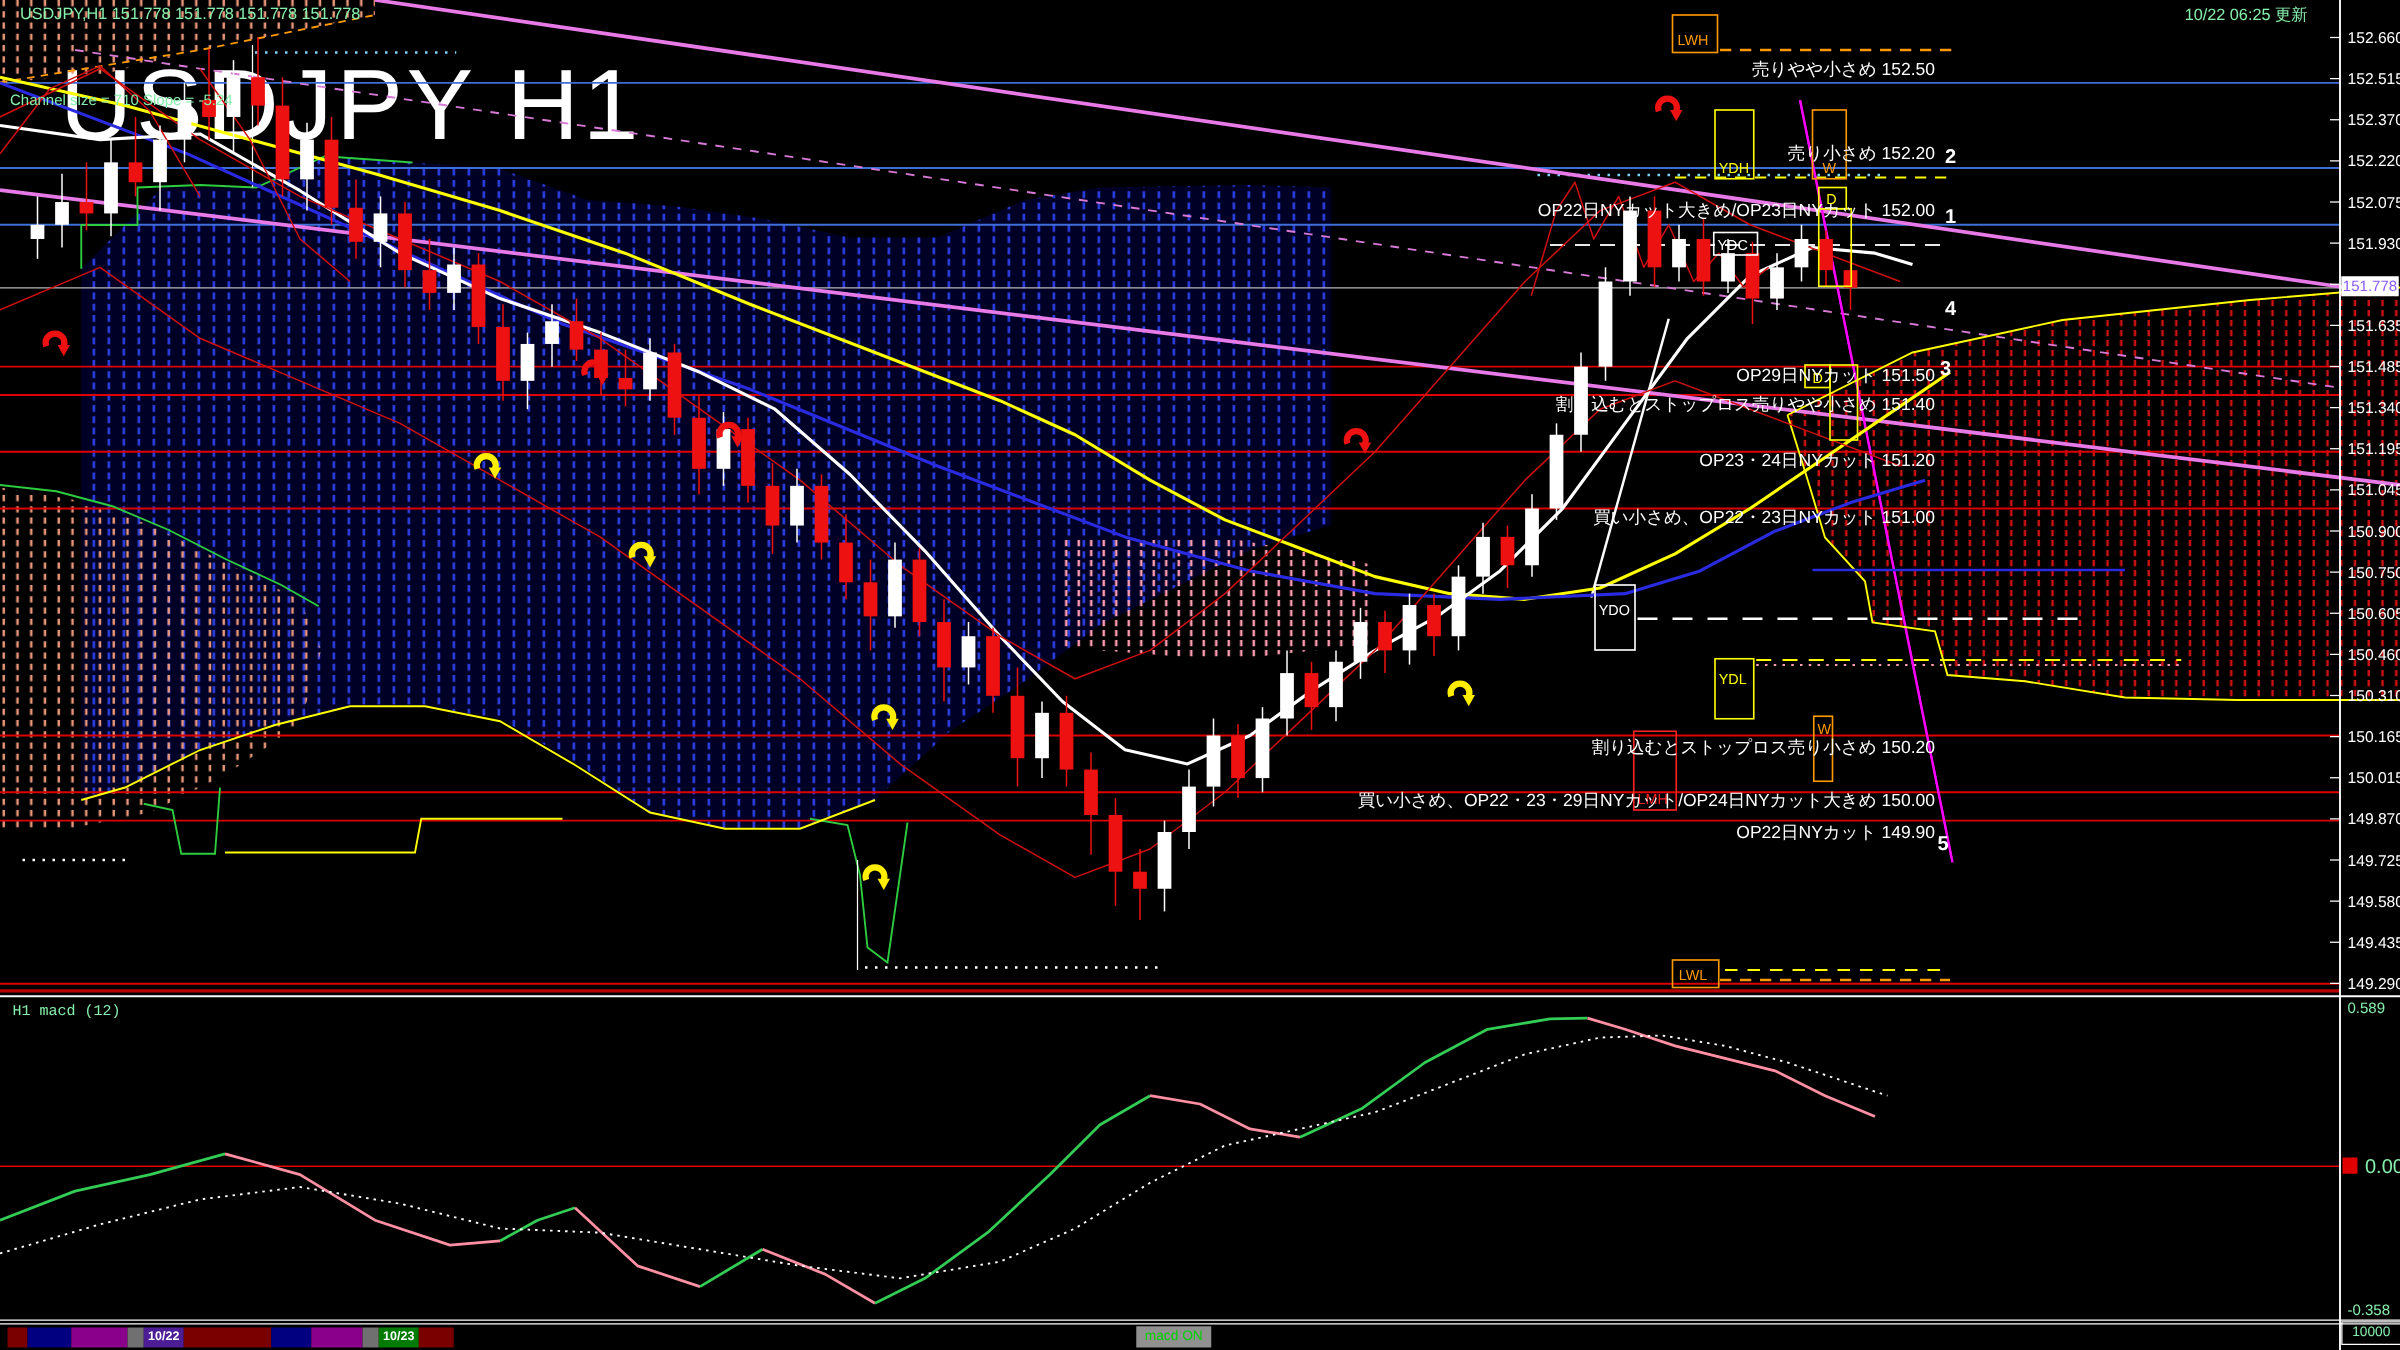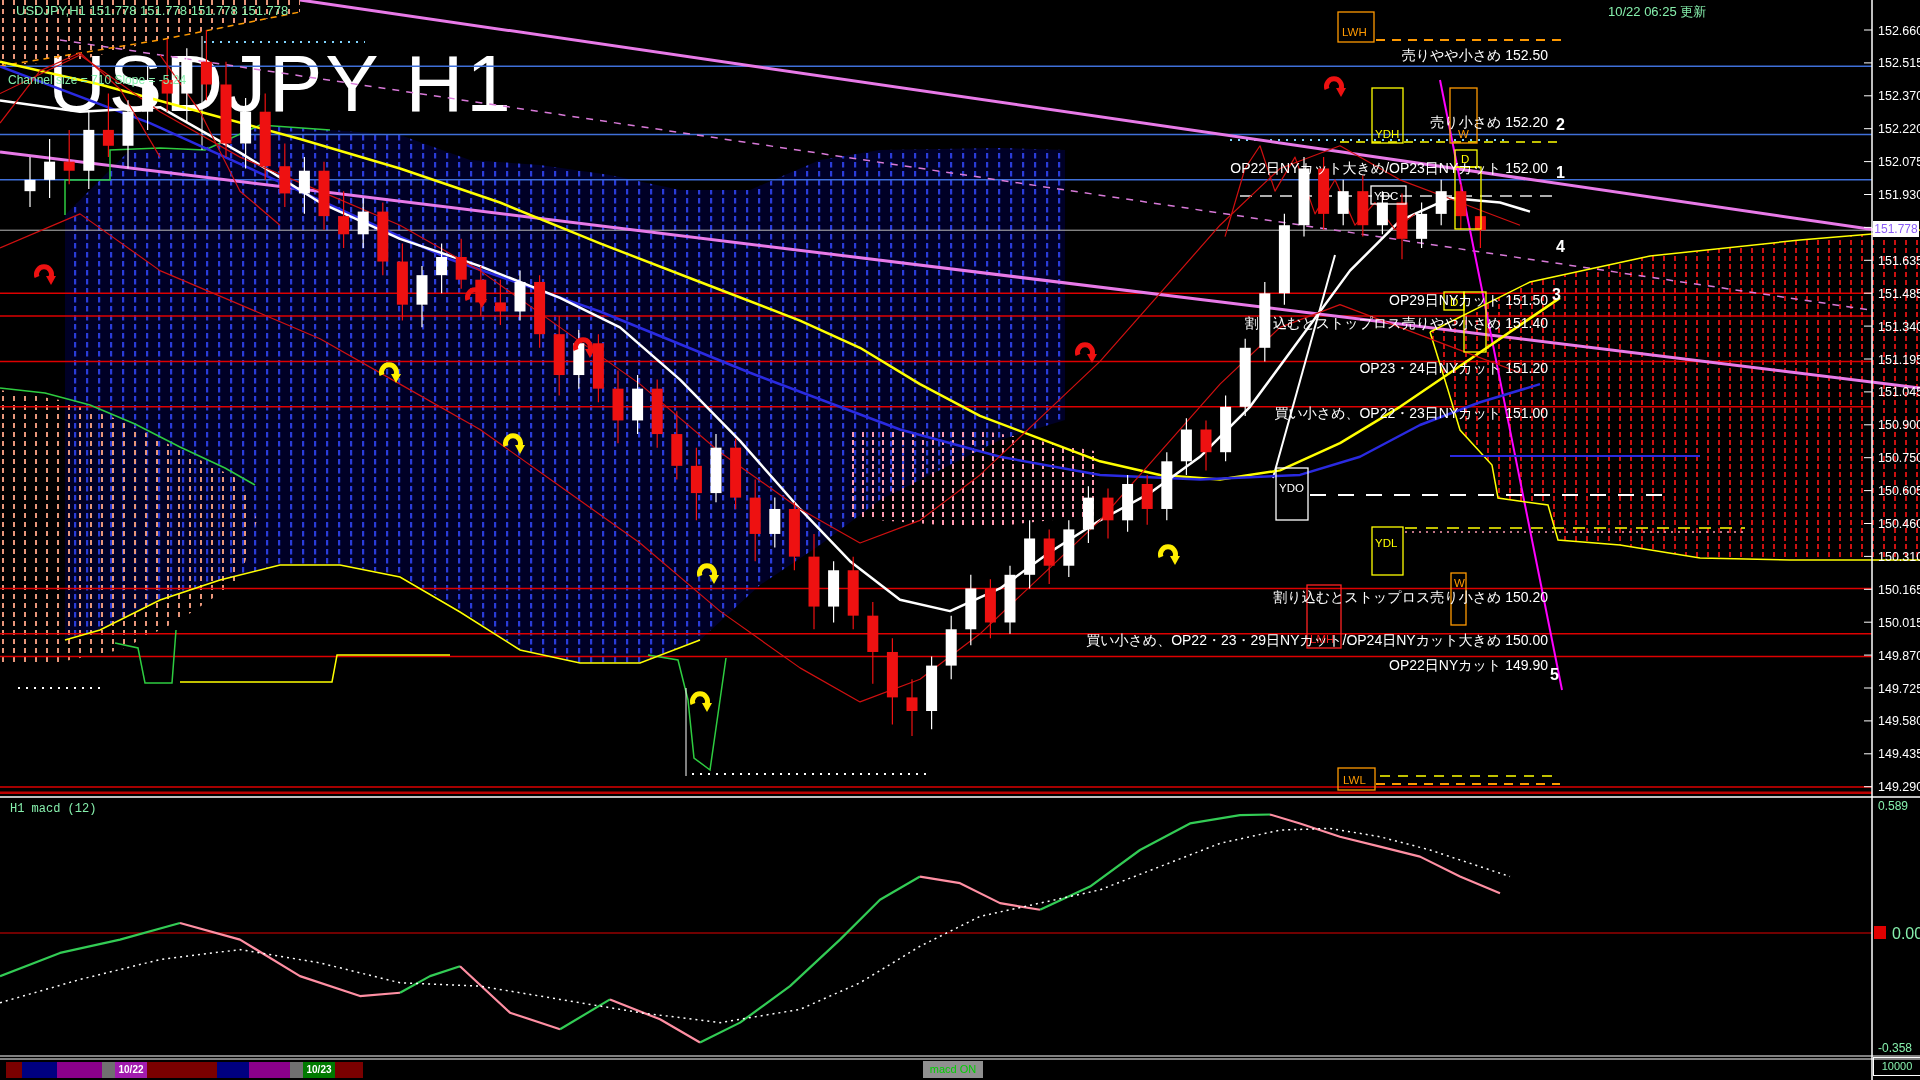--- a/index.html
+++ b/index.html
@@ -4,36 +4,36 @@
 <style>
   html,body{margin:0;padding:0;background:#000;}
   #stage{position:relative;width:1920px;height:1080px;background:#000;overflow:hidden;
          font-family:"Liberation Sans",sans-serif;}
   #watermark{position:absolute;left:48px;top:38px;z-index:1;color:#fff;font-size:80px;
              letter-spacing:3px;white-space:nowrap;}
   #chart-svg{position:absolute;left:0;top:0;z-index:2;}
   .ovl{position:absolute;z-index:3;color:#86efac;white-space:nowrap;}
   #title-bar{left:16px;top:3px;font-size:13px;}
   #channel-info{left:8px;top:73px;font-size:12px;}
-  #updated-stamp{left:1608px;top:3px;width:238px;text-align:left;font-size:13px;}
+  #updated-stamp{left:1608px;top:3px;width:238px;text-align:right;font-size:13px;}
   #macd-label{left:10px;top:802px;font-size:12px;font-family:Liberation Mono, monospace;}
   #price-box{left:1873px;top:221px;width:46px;height:16px;background:#fff;color:#8b5cf6;
              font-size:12px;text-align:center;line-height:16px;}
   #macd-top{left:1878px;top:799px;font-size:12px;}
   #macd-zero{left:1892px;top:925px;font-size:16px;}
   #macd-zero-mark{left:1874px;top:926px;width:12px;height:13px;background:#e00000;}
   #macd-bottom{left:1878px;top:1041px;font-size:12px;}
   #macd-range{left:1873px;top:1057px;width:46px;height:17px;border:1px solid #fff;
               font-size:11px;text-align:center;line-height:17px;}
   #timeline{left:0;top:1062px;height:16px;display:flex;z-index:3;position:absolute;}
   #timeline .seg{height:16px;}
   #timeline .seg span{display:block;color:#fff;font-size:10px;font-weight:bold;
                       text-align:center;line-height:16px;}
   #macd-on{left:909px;top:1061px;width:60px;height:17px;background:#909090;
-           color:#00d000;font-size:11px;text-align:center;line-height:17px;z-index:3;margin-left:14px;}
+           color:#00d000;font-size:11px;text-align:center;line-height:17px;z-index:3;}
   svg text{font-family:"Liberation Sans",sans-serif;}
 </style>
 </head>
 <body>
 
 <div id="stage">
   <div id="watermark">USDJPY H1</div>
 
   <svg id="chart-svg" width="1920" height="1080">
     <defs>
@@ -422,21 +422,21 @@
   <div class="ovl" id="macd-zero-mark"></div>
   <div class="ovl" id="macd-zero">0.00</div>
   <div class="ovl" id="macd-bottom">-0.358</div>
   <div class="ovl" id="macd-range">10000</div>
   <div id="timeline">
       <div class="seg" style="width: 6px; background: rgb(0, 0, 0);"></div>
       <div class="seg" style="width: 16px; background: rgb(122, 0, 0);"></div>
       <div class="seg" style="width: 35px; background: rgb(0, 0, 128);"></div>
       <div class="seg" style="width: 45px; background: rgb(139, 0, 139);"></div>
       <div class="seg" style="width: 13px; background: rgb(112, 112, 112);"></div>
-      <div class="seg" style="width: 32px; background: #a21caf;">
+      <div class="seg" style="width: 32px; background: #4c1d95;">
         <span>10/22</span>
       </div>
       <div class="seg" style="width: 70px; background: rgb(122, 0, 0);"></div>
       <div class="seg" style="width: 32px; background: rgb(0, 0, 128);"></div>
       <div class="seg" style="width: 41px; background: rgb(139, 0, 139);"></div>
       <div class="seg" style="width: 13px; background: rgb(112, 112, 112);"></div>
       <div class="seg" style="width: 32px; background: rgb(0, 122, 0);">
         <span>10/23</span>
       </div>
       <div class="seg" style="width: 28px; background: rgb(122, 0, 0);"></div>

